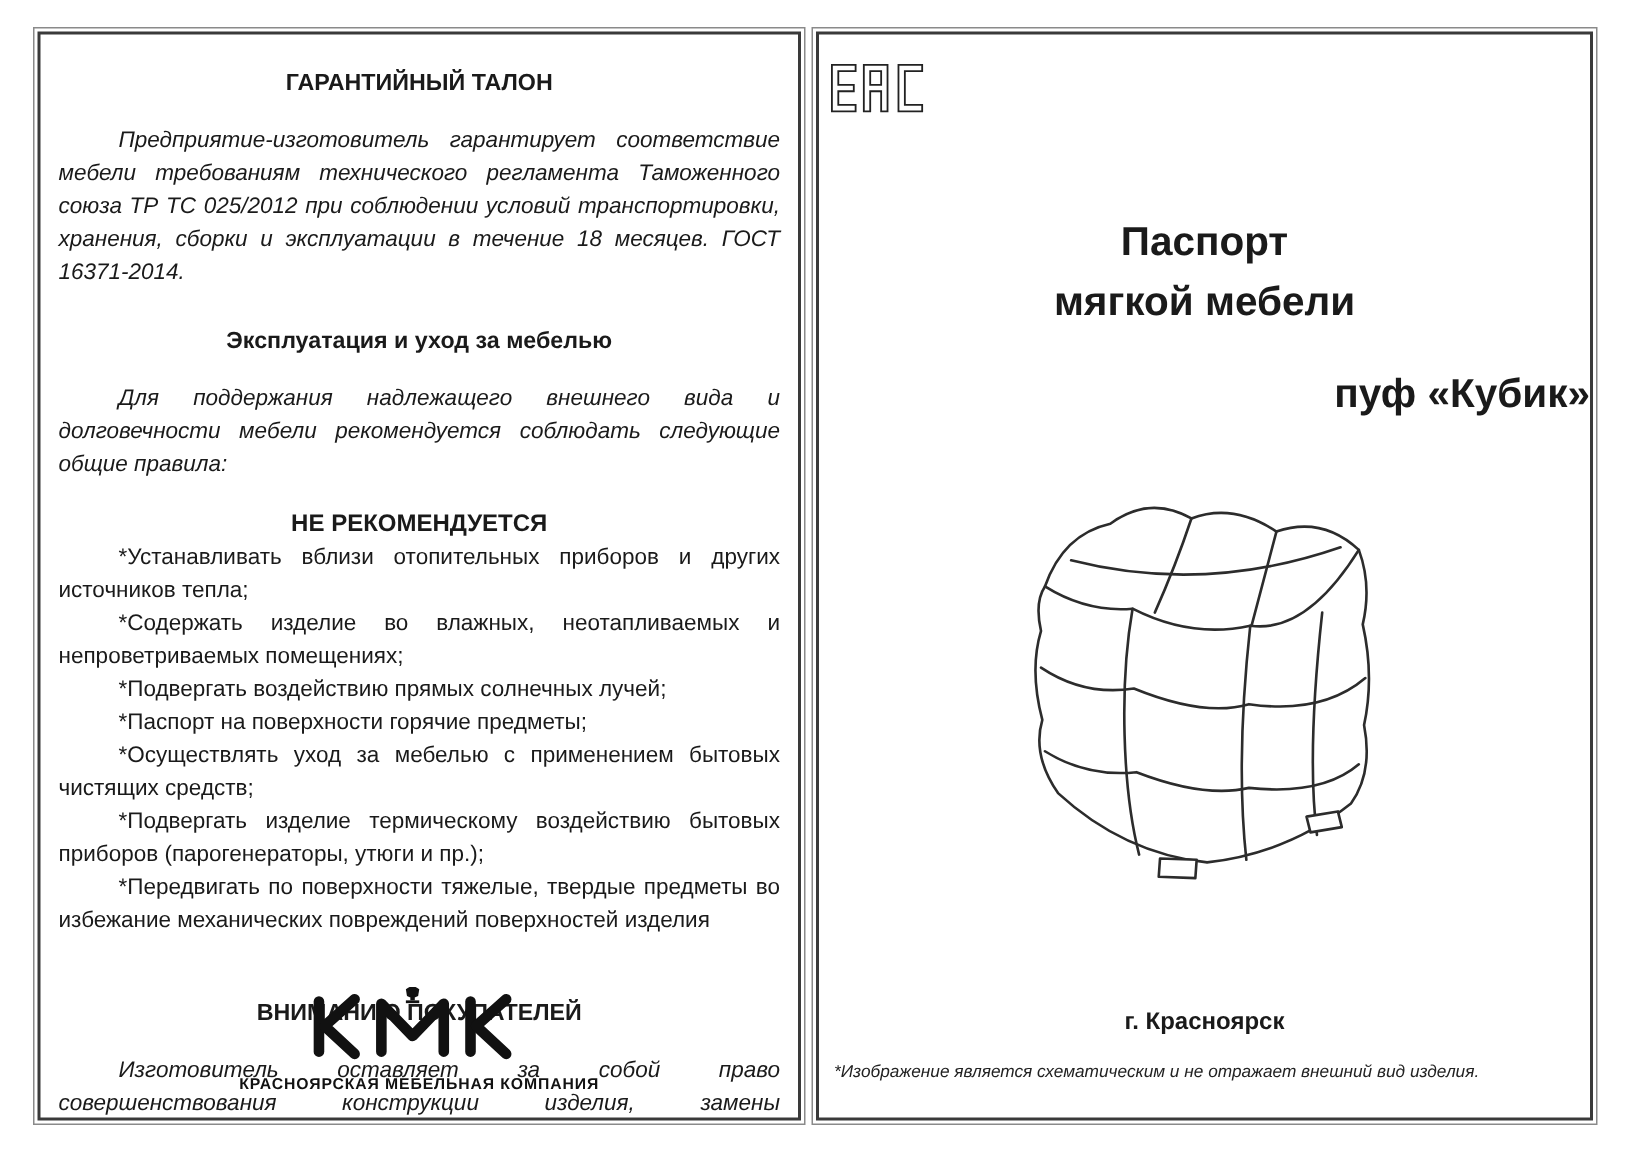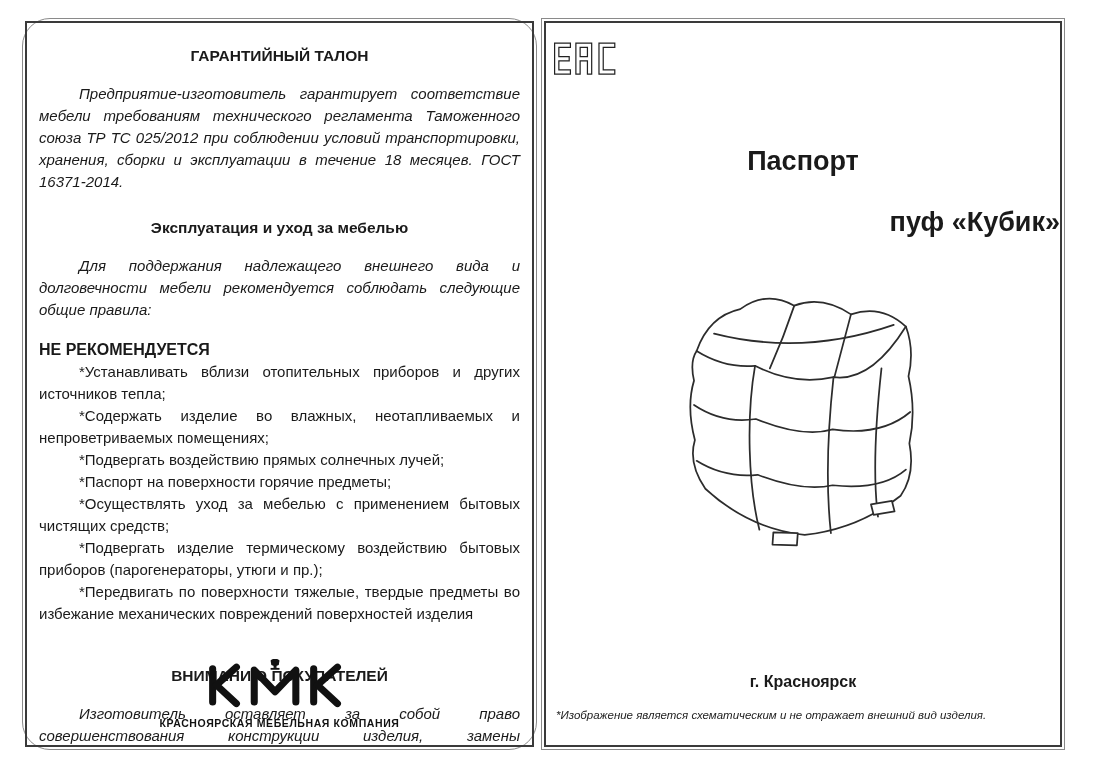--- a/index.html
+++ b/index.html
@@ -3,30 +3,30 @@
 <meta charset="utf-8">
 <style>
   html,body{margin:0;padding:0;}
   body{
     width:1100px;height:778px;position:relative;background:#ffffff;
     font-family:"Liberation Sans","DejaVu Sans",sans-serif;color:#1a1a1a;
     overflow:hidden;
   }
   .panel{position:absolute;top:18px;height:732px;border:1px solid #8a8a8a;padding:2px;background:#fff;box-sizing:border-box;}
   .panel-inner{border:2px solid #3a3a3a;height:100%;box-sizing:border-box;position:relative;overflow:hidden;}
-  #panel-left{left:22px;width:515px;border-radius:28px;}
+  #panel-left{left:22px;width:515px;}
   #panel-right{left:541px;width:524px;}
 
   
   .lp-content{padding:8px 12px 0 12px;}
   .h-center{font-weight:bold;font-size:15.5px;text-align:center;margin:0;}
   .h-warranty{margin-top:16px;}
   .h-care{margin-top:26px;}
   .h-attention{margin-top:42px;}
-  .h-left{font-weight:bold;font-size:16px;text-align:left;margin:20px 0 2px 0;}
+  .h-left{font-weight:bold;font-size:16px;text-align:center;margin:20px 0 2px 0;}
   .para{font-size:15px;line-height:22px;text-align:justify;text-indent:40px;margin:18px 0 0 0;font-style:italic;}
   .list-item{font-size:15px;line-height:22px;text-align:justify;text-indent:40px;margin:0;}
 
   
   .kmk-logo{position:absolute;left:0;right:0;bottom:16px;text-align:center;}
   .kmk-subtitle{font-weight:bold;font-size:10.5px;letter-spacing:0.6px;margin-top:2px;color:#111;}
 
   
   .eac{position:absolute;top:16px;left:8px;}
   .rp-title{margin-top:118px;text-align:center;font-weight:bold;font-size:27px;line-height:40px;}
@@ -88,20 +88,21 @@
         <g fill="none" stroke="#222" stroke-width="2">
           <path d="M1 1 L27 1 L27 8 L8 8 L8 23 L25 23 L25 30 L8 30 L8 45 L27 45 L27 52 L1 52 Z"></path>
           <path d="M36 52 L36 1 L62 1 L62 52 L55 52 L55 30 L43 30 L43 52 Z M43 8 L43 23 L55 23 L55 8 Z"></path>
           <path d="M74 1 L100 1 L100 8 L81 8 L81 45 L100 45 L100 52 L74 52 Z"></path>
         </g>
       </svg>
     </div>
 
     <div class="rp-title">
       <div>Паспорт</div>
+      <div>мягкой мебели</div>
     </div>
     <div class="rp-product">пуф «Кубик»</div>
 
     <div class="pouf-wrap">
       <svg width="262" height="279" viewBox="0 0 300 320">
         <g stroke="#2c2c2c" stroke-width="2" fill="none" stroke-linecap="round" stroke-linejoin="round">
 
           <path fill="#ffffff" d="M28 86
             Q42 46 78 38
             Q108 16 140 34

